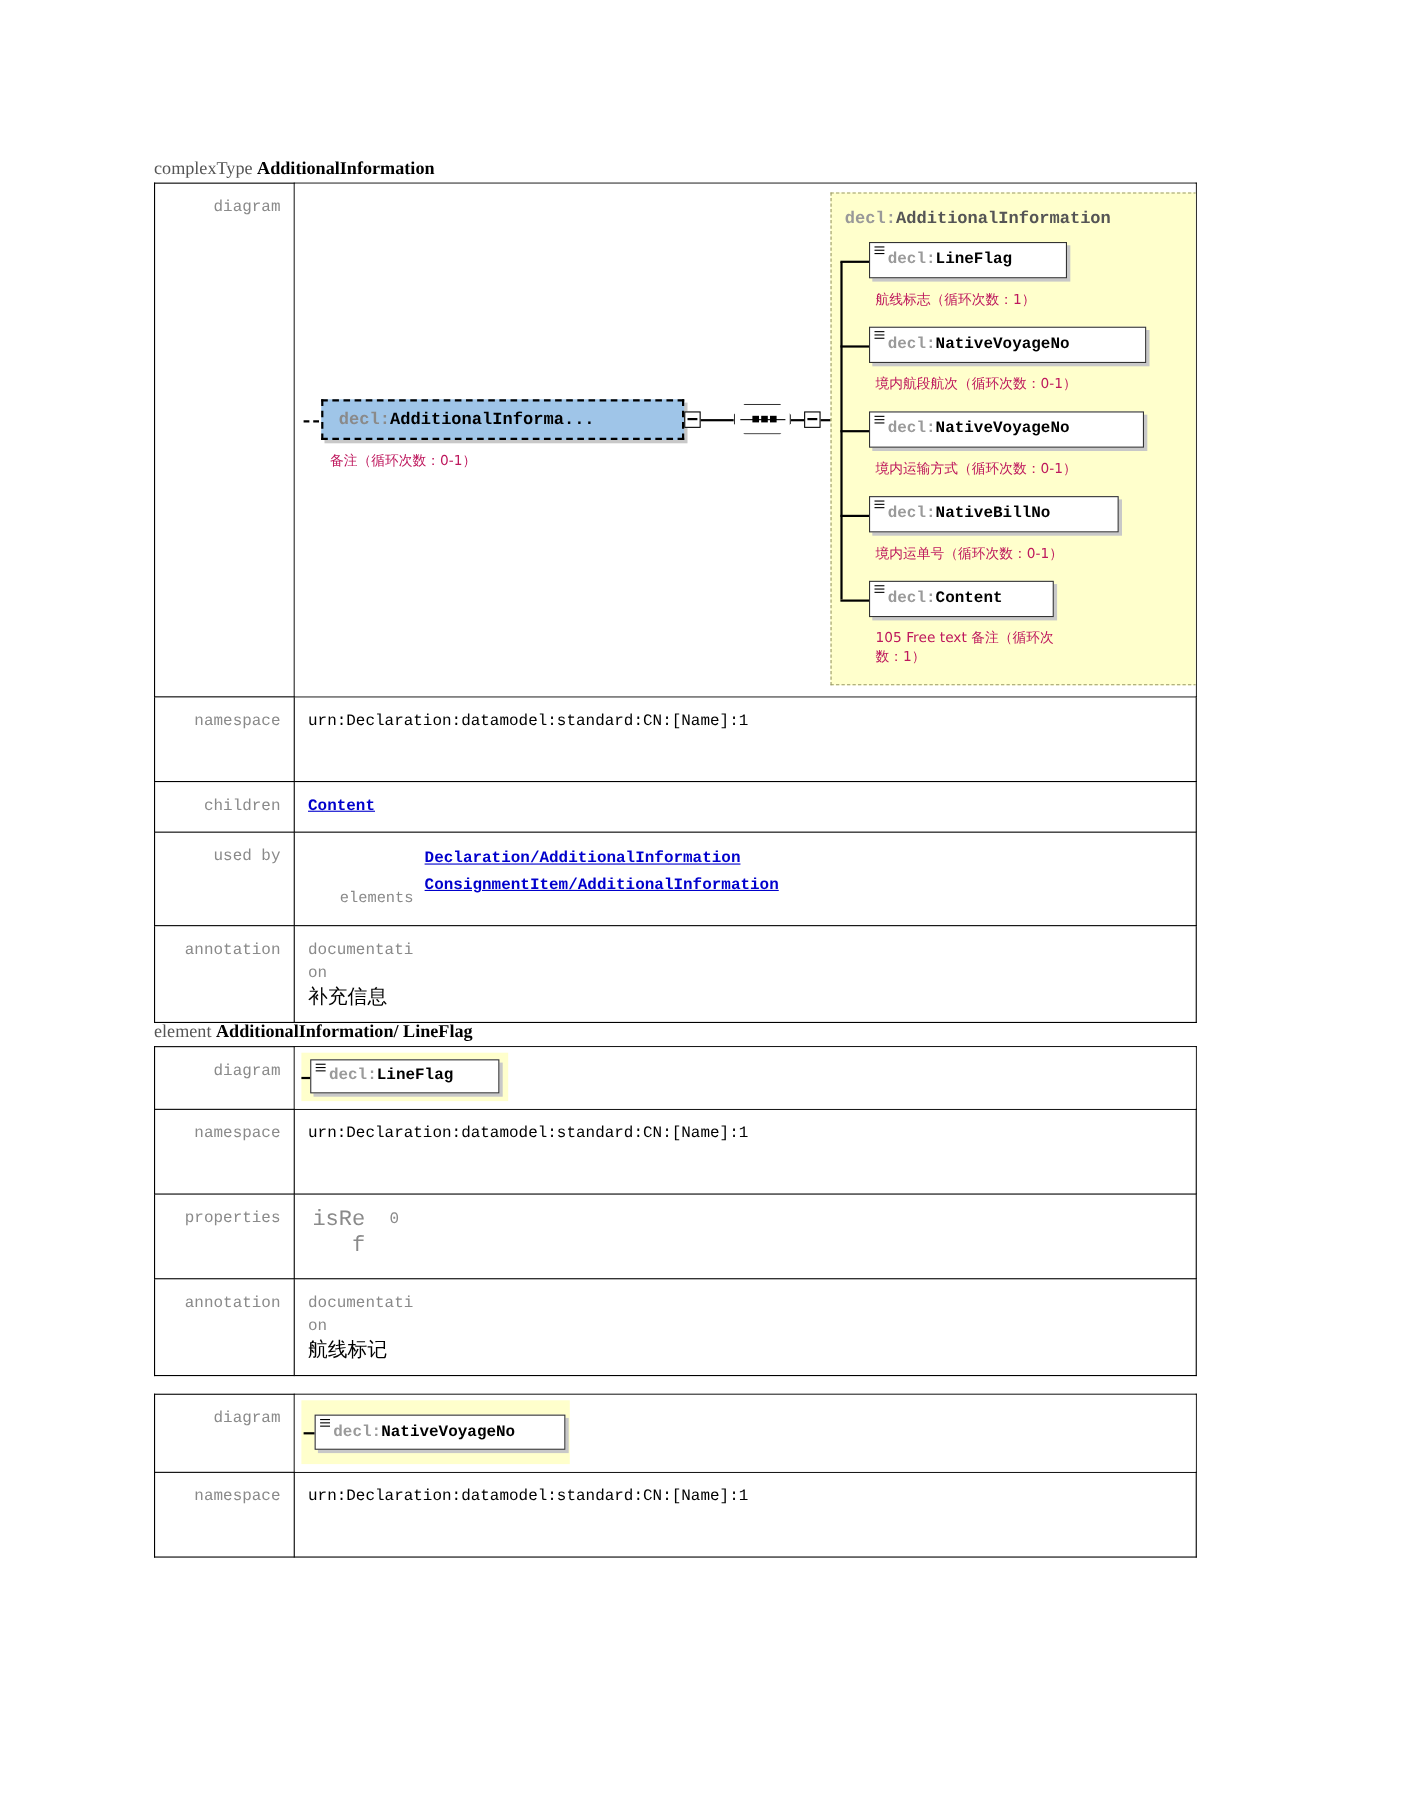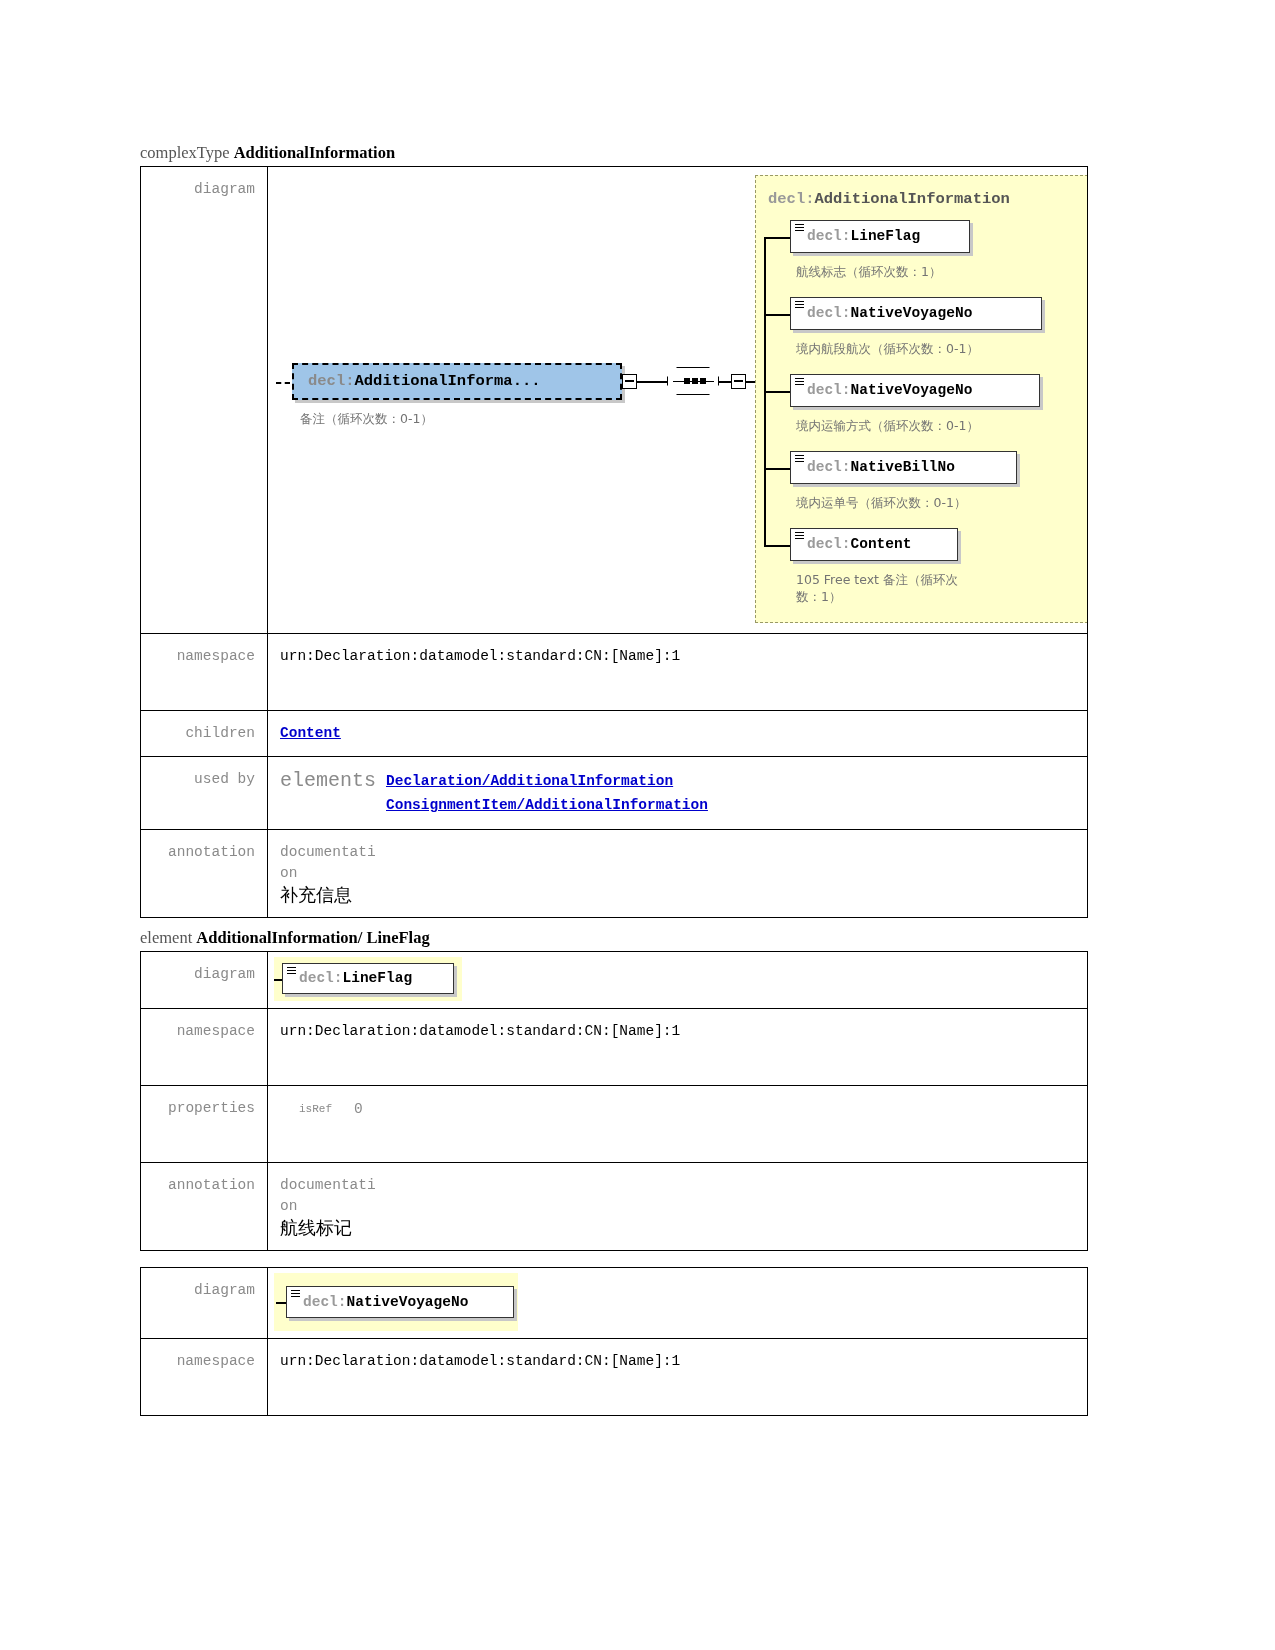--- a/index.html
+++ b/index.html
@@ -93,42 +93,43 @@
   
   .usedby-grid {
     display: flex;
     align-items: flex-start;
   }
   .usedby-key {
     width: 96px;
     flex: 0 0 96px;
     text-align: right;
     color: #8a8a8a;
-    font-size: 20px;
+    font-size: 14px;
     line-height: 24px;
     padding-right: 10px;
     word-break: break-all;
+    margin-top: 36px;
   }
   .usedby-vals {
     display: flex;
     flex-direction: column;
   }
   .usedby-vals a { line-height: 24px; }
 
   
   .props-grid {
     display: flex;
     align-items: flex-start;
   }
   .props-key {
     width: 52px;
     flex: 0 0 52px;
     text-align: right;
     color: #8a8a8a;
-    font-size: 11px;
+    font-size: 20px;
     line-height: 23px;
     word-break: break-all;
   }
   .props-val {
     color: #8a8a8a;
     font-size: 14.5px;
     line-height: 23px;
     padding-left: 22px;
   }
 
@@ -237,21 +238,21 @@
     font-size: 15.5px;
     font-weight: bold;
     color: #000000;
   }
 
   
   .nodeanno {
     position: absolute;
     font-family: "DejaVu Sans", sans-serif;
     font-size: 12.5px;
-    color: #737373;
+    color: #be185d;
     line-height: 17px;
     white-space: nowrap;
   }
   .nodeanno.wrap { white-space: normal; }
 
   
   .hline {
     position: absolute;
     height: 1.6px;
     background: #000000;

